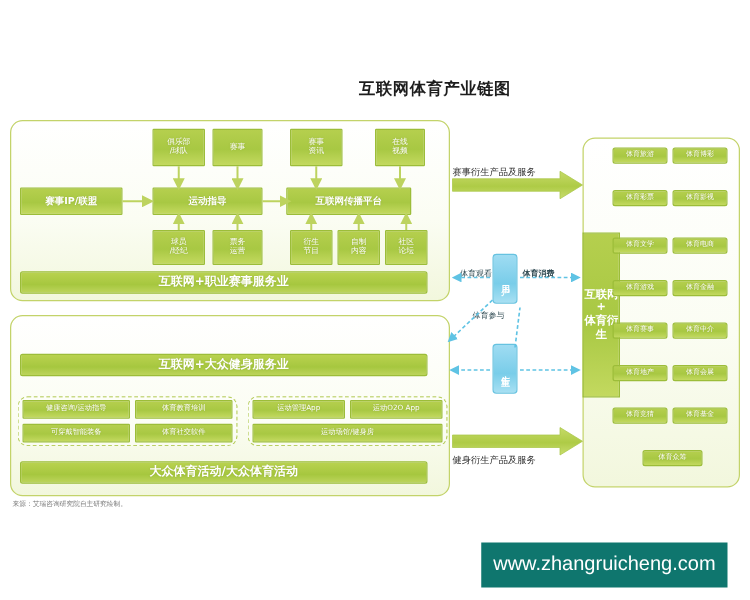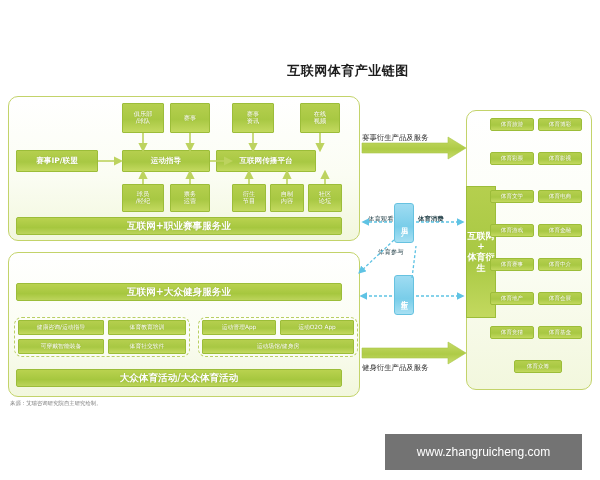--- a/index.html
+++ b/index.html
@@ -15,22 +15,22 @@
   .tg-badge{
     position:absolute;left:18px;top:10px;
     background:#555759;color:#fff;
     font-size:14px;letter-spacing:.3px;
     padding:7px 14px 8px 14px;
     font-family:"Liberation Sans",sans-serif;
   }
   .url-badge{
     position:absolute;left:385px;top:434px;
     width:197px;height:36px;
-    background:#737373;color:#fff;
-    font-size:12px;
+    background:#0f766e;color:#fff;
+    font-size:16px;
     font-family:"Liberation Sans",sans-serif;
     display:flex;align-items:center;justify-content:center;
   }
 
   
   .chart-title{
     position:absolute;left:0;top:62px;width:600px;
     text-align:center;
     font-size:13px;font-weight:bold;color:#1d1d1d;
     letter-spacing:.5px;
@@ -126,21 +126,21 @@
 
   <div class="panel" id="panel-pro"></div>
 
   <div class="gbox" style="left:122px;top:103px;width:42px;height:30px;">俱乐部<br>/球队</div>
   <div class="gbox" style="left:170px;top:103px;width:40px;height:30px;">赛事</div>
   <div class="gbox" style="left:232px;top:103px;width:42px;height:30px;">赛事<br>资讯</div>
   <div class="gbox" style="left:300px;top:103px;width:40px;height:30px;">在线<br>视频</div>
 
   <div class="gbox mid" style="left:16px;top:150px;width:82px;height:22px;">赛事IP/联盟</div>
   <div class="gbox mid" style="left:122px;top:150px;width:88px;height:22px;">运动指导</div>
-  <div class="gbox mid" style="left:216px;top:150px;width:100px;height:22px;">互联网传播平台</div>
+  <div class="gbox mid" style="left:229px;top:150px;width:100px;height:22px;">互联网传播平台</div>
 
   <div class="gbox" style="left:122px;top:184px;width:42px;height:28px;">球员<br>/经纪</div>
   <div class="gbox" style="left:170px;top:184px;width:40px;height:28px;">票务<br>运营</div>
   <div class="gbox" style="left:232px;top:184px;width:34px;height:28px;">衍生<br>节目</div>
   <div class="gbox" style="left:270px;top:184px;width:34px;height:28px;">自制<br>内容</div>
   <div class="gbox" style="left:308px;top:184px;width:34px;height:28px;">社区<br>论坛</div>
 
   <div class="gbox bar" style="left:16px;top:217px;width:326px;height:18px;">互联网+职业赛事服务业</div>
 
   <div class="panel" id="panel-mass"></div>

